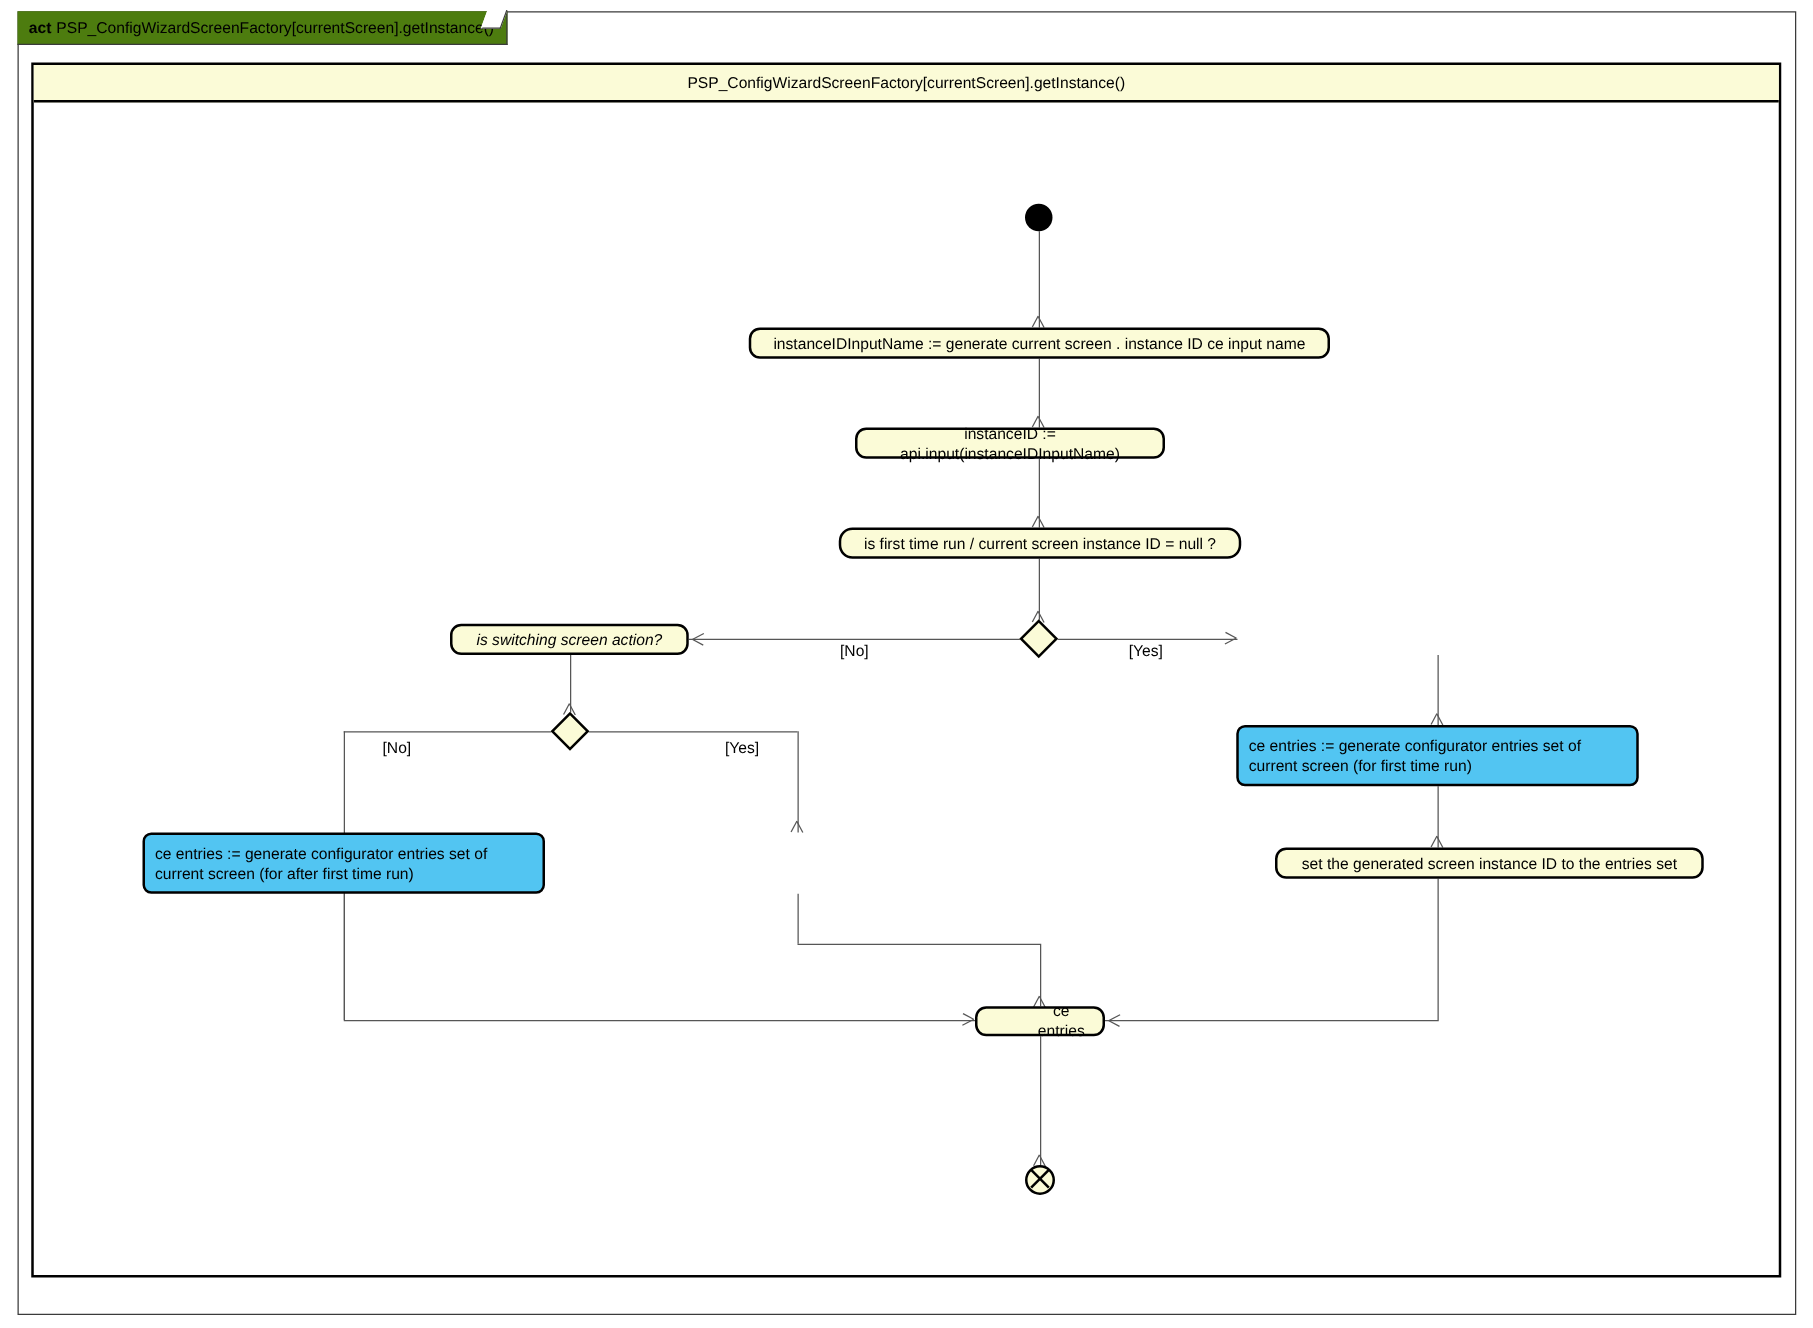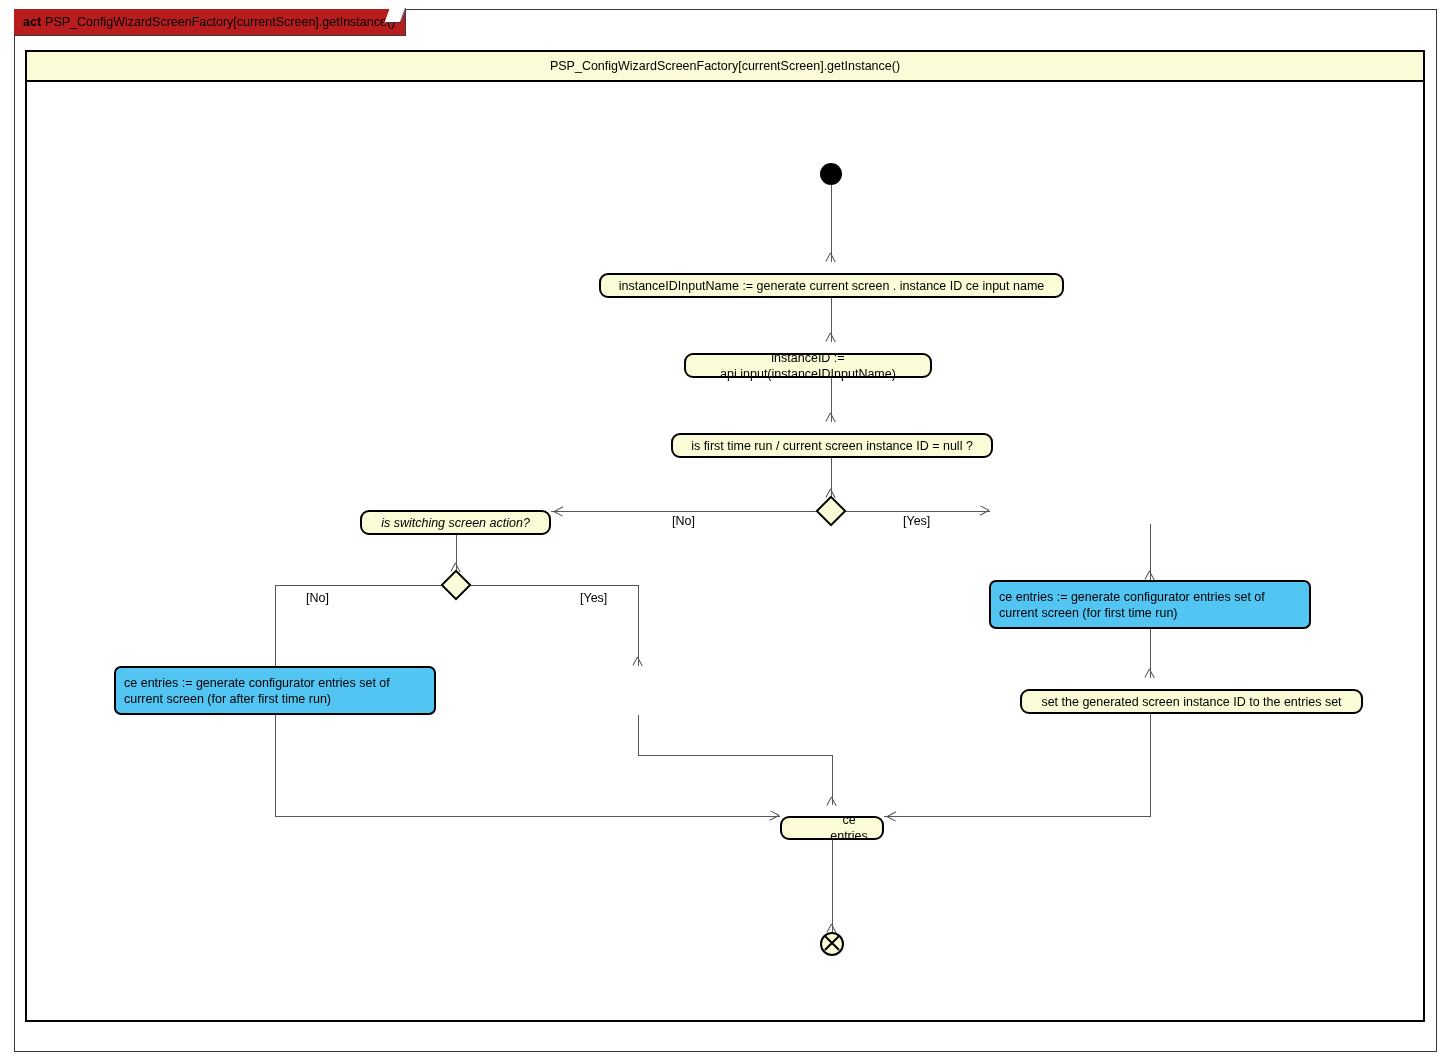--- a/index.html
+++ b/index.html
@@ -33,21 +33,21 @@
   }
   .frame-tab {
     position: absolute;
     left: 14px;
     top: 9px;
     height: 27px;
     box-sizing: border-box;
     padding: 0 10px 0 9px;
     display: flex;
     align-items: center;
-    background: #b91c1c;
+    background: #4d7c0f;
     border-right: 1px solid #3b3b3b;
     border-bottom: 1px solid #3b3b3b;
     font-size: 12.5px;
     color: #000000;
     white-space: nowrap;
   }
   .frame-tab .tab-clip {
     position: absolute;
     right: -1px;
     top: -1px;
@@ -104,21 +104,20 @@
     color: #000000;
     background: #fbfbd7;
     display: flex;
     align-items: center;
     z-index: 4;
   }
   .node.center {
     justify-content: center;
     text-align: center;
     padding: 0 10px;
-    margin-top: 11px;
   }
   .node.left {
     justify-content: flex-start;
     text-align: left;
     padding: 5px 8px;
   }
   .node.blue {
     background: #52c5f2;
     border-radius: 7px;
   }
@@ -237,21 +236,21 @@
   <div class="start-node" style="left:820px; top:163px;"></div>
 
   <div class="node center" style="left:599px; top:262px; width:465px; height:25px;">
     <span>instanceIDInputName := generate current screen . instance ID ce input name</span>
   </div>
 
   <div class="node center" style="left:684px; top:342px; width:248px; height:25px;">
     <span>instanceID := api.input(instanceIDInputName)</span>
   </div>
 
-  <div class="node center" style="left:671px; top:422px; width:322px; height:25px;">
+  <div class="node center" style="left:671px; top:422px; width:322px; height:25px;border-radius:11px;">
     <span>is first time run / current screen instance ID = null ?</span>
   </div>
 
   <div class="diamond" style="left:816px; top:496px;">
     <span class="dshape"></span>
   </div>
 
   <div class="node center" style="left:360px; top:499px; width:191px; height:25px;font-style:italic;">
     <span>is switching screen action?</span>
   </div>

